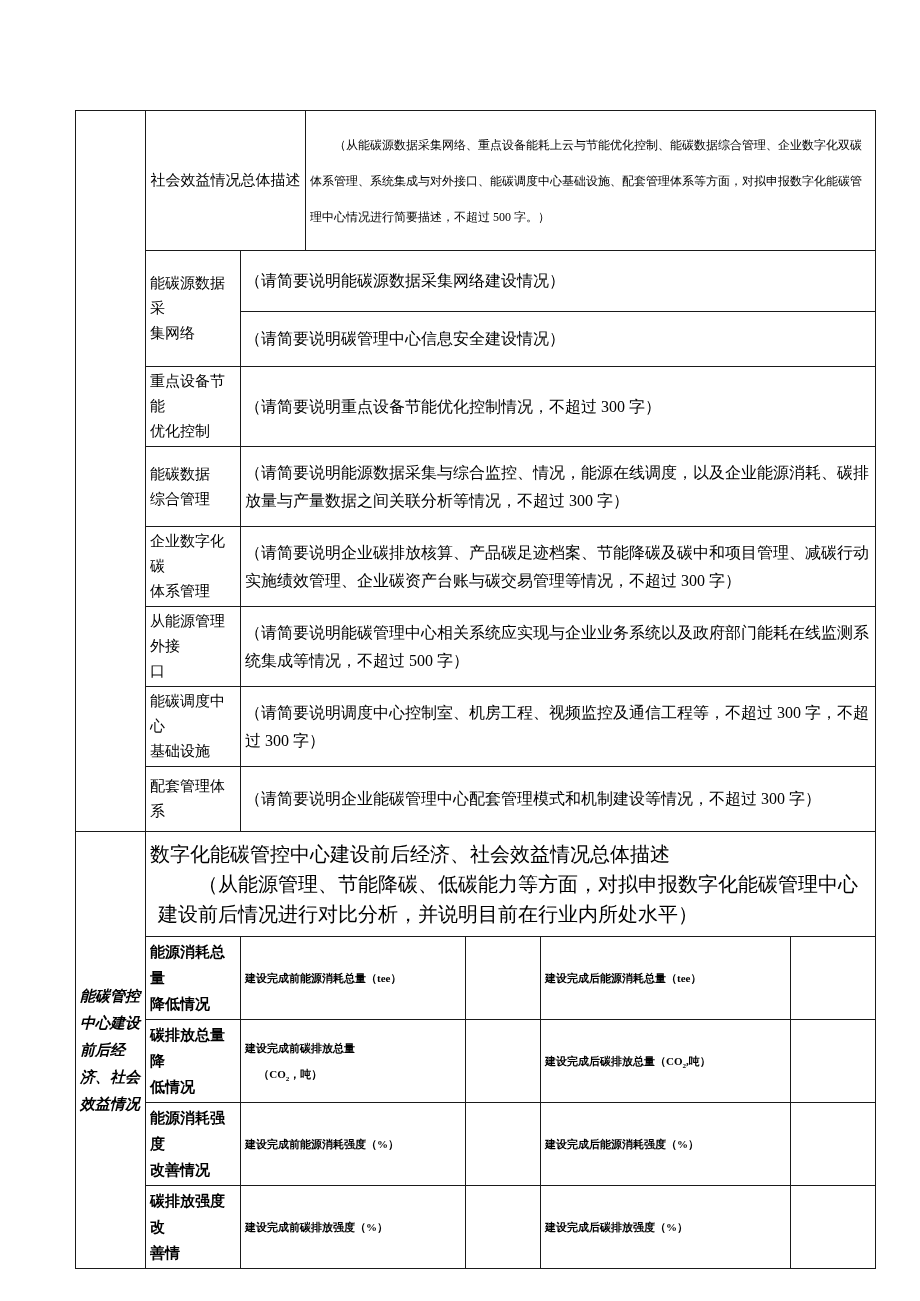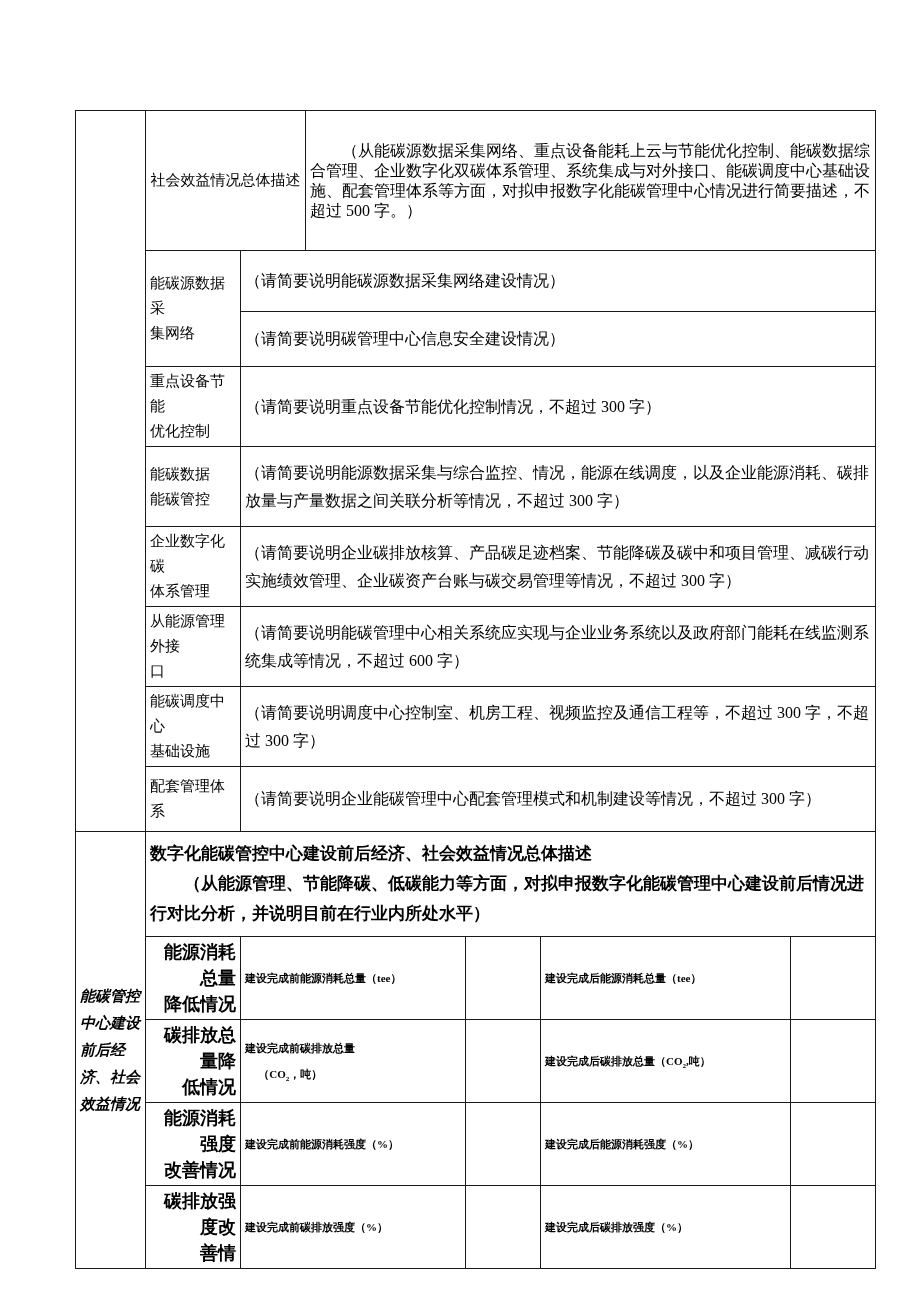--- a/index.html
+++ b/index.html
@@ -42,50 +42,50 @@
     font-size: 15px;
     line-height: 25px;
   }
   
   .content {
     font-size: 16px;
     line-height: 28px;
     padding: 4px 10px 4px 16px;
   }
   .content-first {
-    font-size: 16px;
-    line-height: 20px;
+    font-size: 12px;
+    line-height: 36px;
     padding: 4px 8px 4px 6px;
     text-indent: 2em;
   }
   
   .s2head {
-    font-weight: bold;
-    font-size: 17px;
+    font-weight: normal;
+    font-size: 20px;
     line-height: 30px;
     padding: 6px 10px 6px 3px;
   }
   .s2head .p-ind {
     text-indent: 2em;
+    margin-left: 8px;
   }
   .side-lbl {
     font-weight: bold;
     font-size: 15px;
     line-height: 27px;
     white-space: pre-line;
     padding: 2px 2px 2px 3px;
     font-style: italic;
   }
   .s2lbl {
     font-weight: bold;
-    font-size: 18px;
+    font-size: 15px;
     line-height: 26px;
     white-space: pre-line;
     padding: 2px 1px 2px 2px;
-    text-align: right;
   }
   .s2cell {
     font-weight: bold;
     font-size: 11px;
     line-height: 26px;
     padding: 2px 3px 2px 5px;
   }
   .s2cell .blk { display: block; }
   .s2cell .ind1 { padding-left: 1.2em; }
   sub {
@@ -128,35 +128,35 @@
     </tr>
 
     <tr style="height:70px">
       <td class="lbl">重点设备节能
 优化控制</td>
       <td colspan="5" class="content">（请简要说明重点设备节能优化控制情况，不超过 300 字）</td>
     </tr>
 
     <tr style="height:80px">
       <td class="lbl">能碳数据
-能碳管控</td>
+综合管理</td>
       <td colspan="5" class="content">（请简要说明能源数据采集与综合监控、情况，能源在线调度，以及企业能源消耗、碳排放量与产量数据之间关联分析等情况，不超过 300 字）</td>
     </tr>
 
     <tr style="height:75px">
       <td class="lbl">企业数字化碳
 体系管理</td>
       <td colspan="5" class="content">（请简要说明企业碳排放核算、产品碳足迹档案、节能降碳及碳中和项目管理、减碳行动实施绩效管理、企业碳资产台账与碳交易管理等情况，不超过 300 字）</td>
     </tr>
 
     <tr style="height:75px">
       <td class="lbl">从能源管理
 外接
 口</td>
-      <td colspan="5" class="content">（请简要说明能碳管理中心相关系统应实现与企业业务系统以及政府部门能耗在线监测系统集成等情况，不超过 600 字）</td>
+      <td colspan="5" class="content">（请简要说明能碳管理中心相关系统应实现与企业业务系统以及政府部门能耗在线监测系统集成等情况，不超过 500 字）</td>
     </tr>
 
     <tr style="height:75px">
       <td class="lbl">能碳调度中心
 基础设施</td>
       <td colspan="5" class="content">（请简要说明调度中心控制室、机房工程、视频监控及通信工程等，不超过 300 字，不超过 300 字）</td>
     </tr>
 
     <tr style="height:65px">
       <td class="lbl">配套管理体系</td>

